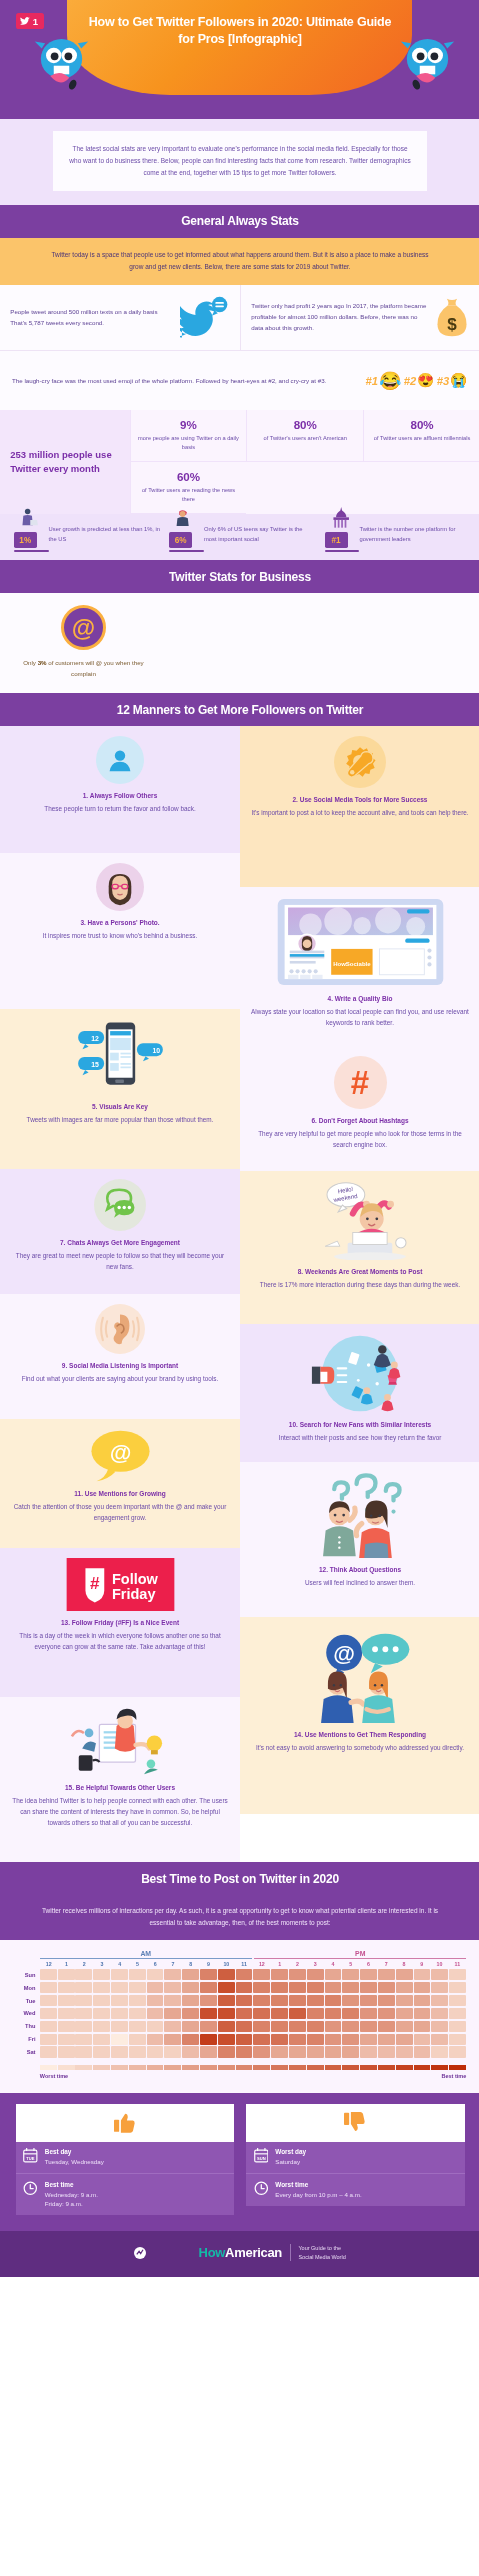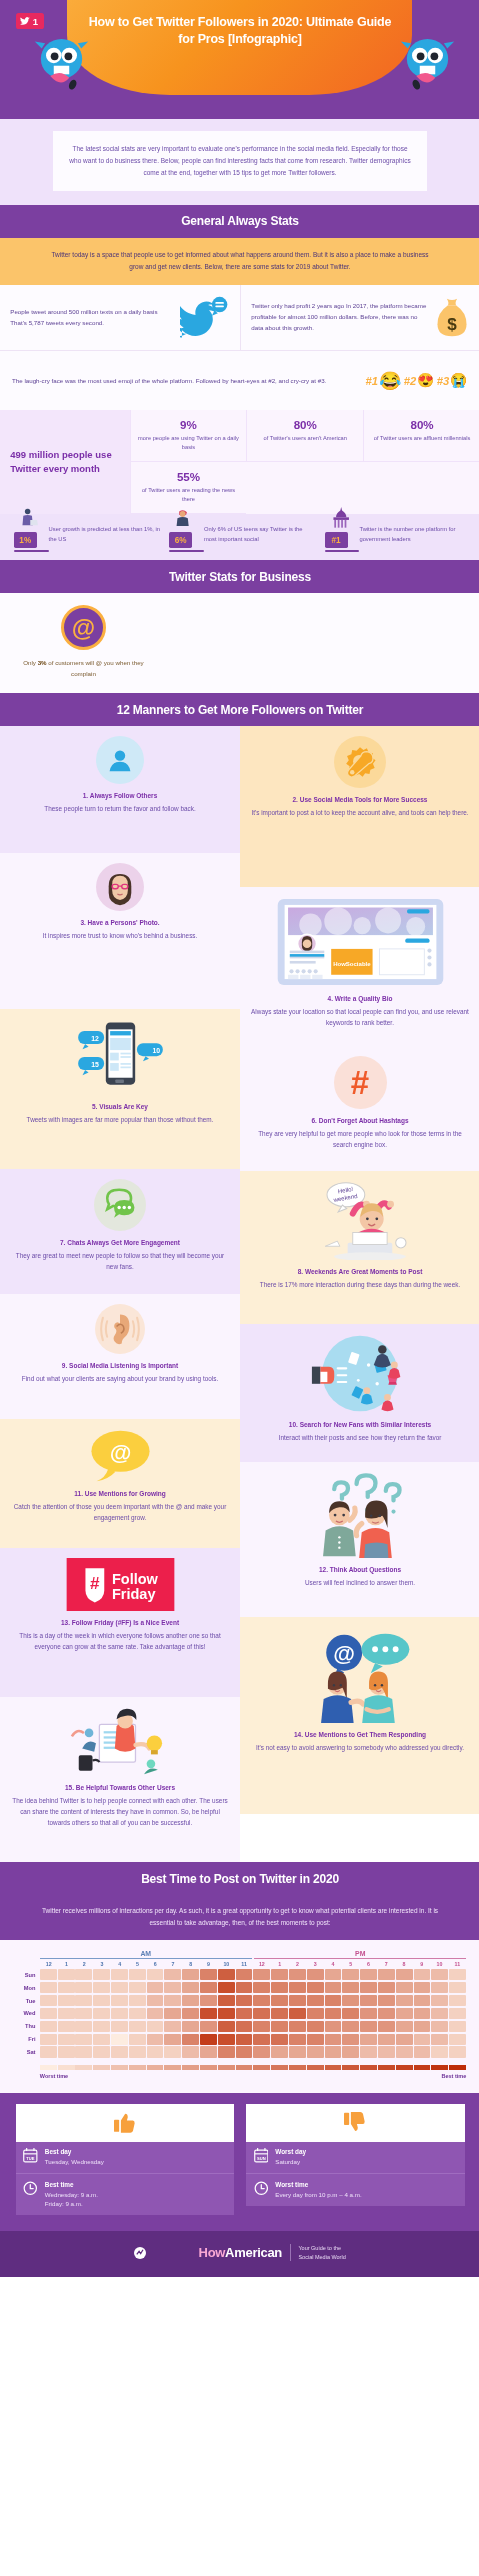--- a/index.html
+++ b/index.html
@@ -236,21 +236,21 @@
     display: flex; align-items: center; justify-content: center;
     gap: 7.8px;
     padding: 13px 0 14.6px 0;
   }
   .footer-logo { display: flex; align-items: center; gap: 4.3px; }
   .footer-dot {
     width: 12px; height: 12px; border-radius: 50%;
     background: #fff; display: flex; align-items: center; justify-content: center;
   }
   .footer-brand { font-size: 13px; font-weight: bold; color: #fff; letter-spacing: -0.3px; }
-  .footer-brand .how { color: #f9a8d4; padding-left: 48px; }
+  .footer-brand .how { color: #14b8a6; padding-left: 48px; }
   .footer-div { width: 0.9px; height: 17px; background: #9a72b5; }
   .footer-tag { font-size: 5.5px; color: #e8d8f3; line-height: 1.65; }
 </style>
 </head>
 <body>
 
 <div class="page">
 
   <div class="header">
     <div class="header-blob"></div>
@@ -326,36 +326,36 @@
       <span class="emoji-face">😂</span>
       <span class="emoji-rank">#2</span>
       <span class="emoji-face small">😍</span>
       <span class="emoji-rank">#3</span>
       <span class="emoji-face small">😭</span>
     </div>
   </div>
 
 
   <div class="user-stats">
-    <div class="us-left">499 million people use Twitter every month</div>
+    <div class="us-left">253 million people use Twitter every month</div>
     <div class="us-right">
       <div class="us-cell">
         <div class="us-num">9%</div>
         <div class="us-label">more people are using Twitter on a daily basis</div>
       </div>
       <div class="us-cell">
         <div class="us-num">80%</div>
         <div class="us-label">of Twitter's users aren't American</div>
       </div>
       <div class="us-cell">
         <div class="us-num">80%</div>
         <div class="us-label">of Twitter users are affluent millennials</div>
       </div>
       <div class="us-cell">
-        <div class="us-num">55%</div>
+        <div class="us-num">60%</div>
         <div class="us-label">of Twitter users are reading the news there</div>
       </div>
     </div>
   </div>
 
   <div class="mini-row">
     <div class="mini-item">
       <div class="mini-badge-wrap">
         <svg class="mini-fig" width="19" height="20.7" viewBox="0 0 22 24">
           <circle cx="10" cy="4" r="3.2" fill="#3b4a6b"></circle>

